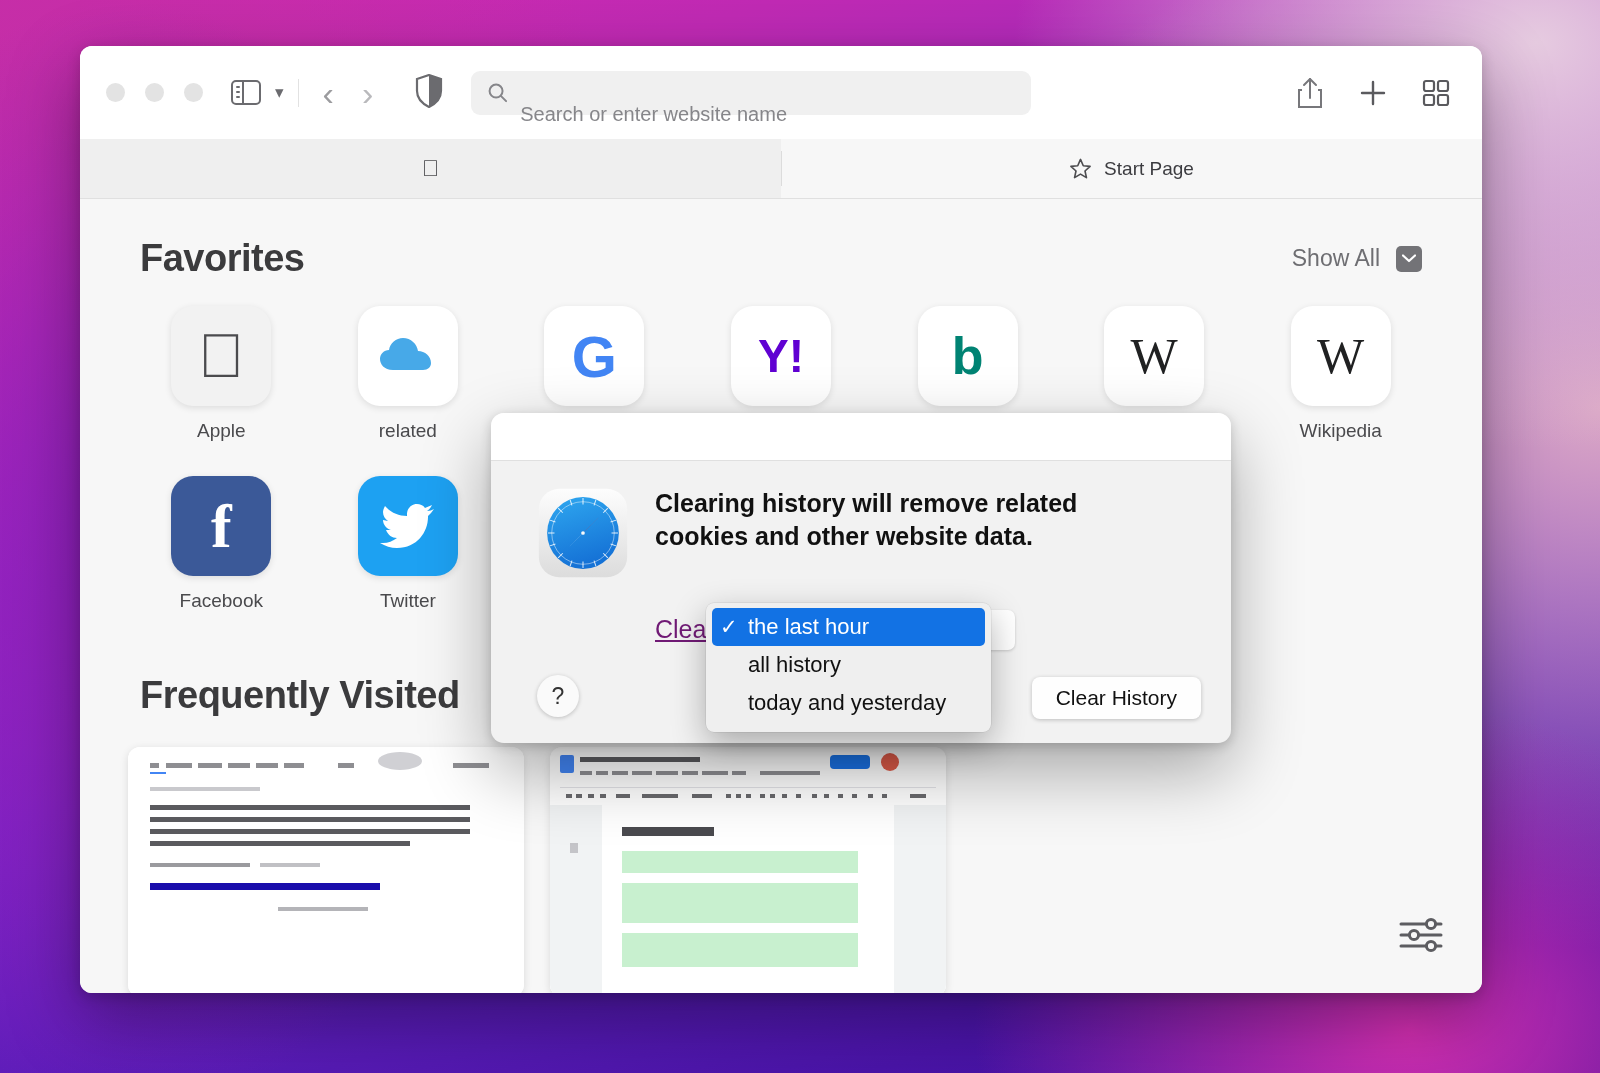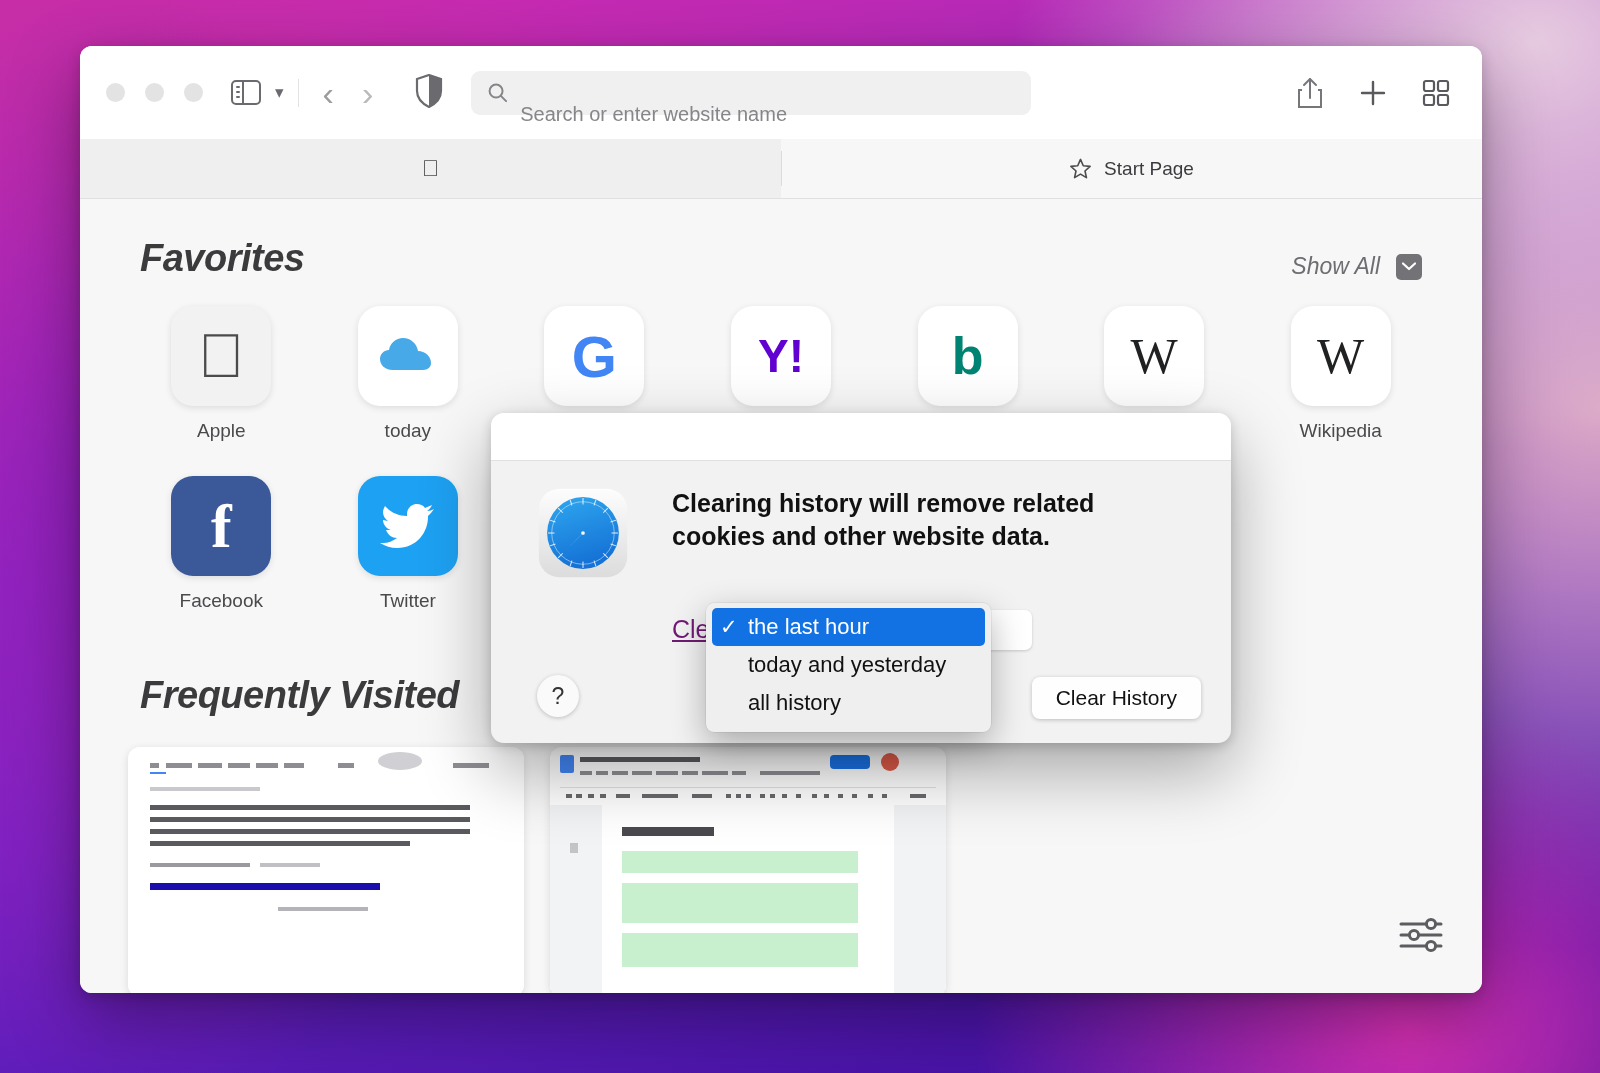--- a/index.html
+++ b/index.html
@@ -62,21 +62,21 @@
 
   .tabbar { height: 60px; background: #f3f3f3; display:flex; border-bottom: 1px solid #e0e0e0; }
   .tab { flex:1; display:flex; align-items:center; justify-content:center; gap: 12px;
          font-size: 19px; color:#3c3c40; position:relative; cursor:pointer; }
   .tab.inactive { background:#efefef; }
   .tab.active { background:#f7f7f7; }
   .tab + .tab:before { content:""; position:absolute; left:0; top:12px; bottom:12px; width:1px; background:#dcdcdc; }
 
   
   .startpage { position:absolute; left:0; top:153px; right:0; bottom:0; background:#f7f7f7; overflow:hidden; }
-  .section-head { display:flex; align-items:flex-end; padding: 0 60px; margin-top: 38px; font-style: italic; }
+  .section-head { display:flex; align-items:center; padding: 0 60px; margin-top: 38px; }
   .sec-title { font-size: 38px; font-weight: bold; color:#3b3b3d; letter-spacing:-0.5px;}
   .showall { margin-left:auto; display:flex; align-items:center; gap:16px; cursor:pointer; }
   .showall span { font-size: 23px; color:#6e6e72; }
   .showall .chip { width:26px;height:26px;border-radius:5px;background:#737377;display:flex;align-items:center;justify-content:center;}
 
   .fav-grid { display:grid; grid-template-columns: repeat(7, 1fr); gap: 4px 0; padding: 26px 48px 0 48px; }
   .fav { display:flex; flex-direction:column; align-items:center; cursor:pointer; }
   .fav-tile { width: 100px; height: 100px; border-radius: 22px; display:flex; align-items:center; justify-content:center;
               box-shadow: 0 2px 7px rgba(0,0,0,.11); background:#fff; overflow:hidden; }
   .fav-label { margin-top: 14px; font-size: 19px; color:#4a4a4d; white-space:nowrap; }
@@ -88,21 +88,21 @@
 
   .settings-fab { position:absolute; right: 38px; bottom: 34px; cursor:pointer; }
 
   
   .dialog {
     position:absolute; left: 411px; top: 367px; width: 740px; height: 330px;
     background: #f2f2f2; border-radius: 13px; overflow:hidden;
     box-shadow: 0 28px 70px rgba(0,0,0,.33), 0 3px 12px rgba(0,0,0,.18);
   }
   .dialog-top { height: 48px; background:#fff; border-bottom:1px solid #e0e0e0; }
-  .dlg-body { position:relative; padding: 26px 32px 0 46px; display:flex;gap:17px; }
+  .dlg-body { position:relative; padding: 26px 32px 0 46px; display:flex; }
   .safari-icon { width:92px; height:92px; flex:0 0 92px; }
   .dlg-text { margin-left: 26px; }
   .dlg-title { font-size: 25px; font-weight: bold; color:#111; line-height: 1.33; max-width: 520px; }
   .dlg-row { margin-top: 56px; display:flex; align-items:center; }
   .dlg-row .lbl { font-size: 25px; color:#701a75;text-decoration:underline; }
   .popup-closed {
     margin-left: 10px; width: 290px; height: 40px; border-radius:7px; background:#fff;
     box-shadow:0 1px 3px rgba(0,0,0,.18); display:flex; align-items:center; padding:0 12px;
     font-size:20px; color:#111;
   }
@@ -227,21 +227,21 @@
             <span style="font-size:62px;color:#4b4b4e;line-height:1;"></span>
           </div>
           <div class="fav-label">Apple</div>
         </div>
         <div class="fav">
           <div class="fav-tile">
             <svg width="62" height="40" viewBox="0 0 62 40">
               <path d="M16 34 C7 34 3 28 3 23 C3 18 7 14 12 14 C13 7 19 2 26 2 C34 2 40 8 41 15 C48 15 54 20 54 27 C54 31 51 34 46 34 Z" fill="#47a9e8"></path>
             </svg>
           </div>
-          <div class="fav-label">today</div>
+          <div class="fav-label">related</div>
         </div>
         <div class="fav">
           <div class="fav-tile">
             <span style="font-size:58px;color:#4285f4;font-weight:bold;">G</span>
           </div>
           <div class="fav-label">Google</div>
         </div>
         <div class="fav">
           <div class="fav-tile">
             <span style="font-size:46px;color:#6001d2;font-weight:bold;">Y!</span>
@@ -482,22 +482,22 @@
       </div>
     </div>
 
     <div class="menu">
       <div class="mi sel">
         <span class="chk">✓</span>
         <span>the last hour</span>
       </div>
       <div class="mi">
         <span class="chk"></span>
-        <span>today and yesterday</span>
+        <span>all history</span>
       </div>
       <div class="mi">
         <span class="chk"></span>
-        <span>all history</span>
+        <span>today and yesterday</span>
       </div>
     </div>
 
   </div>
 </div>
 
 </body></html>

